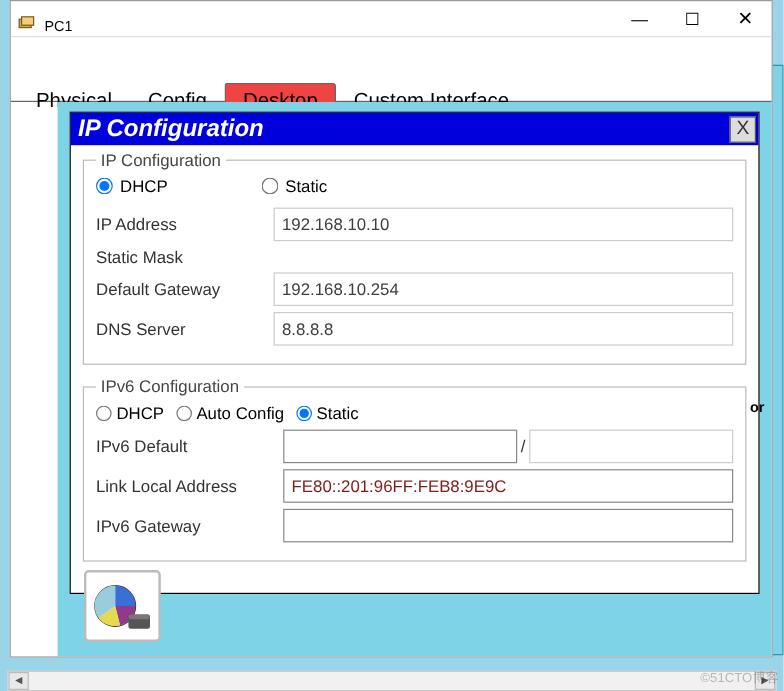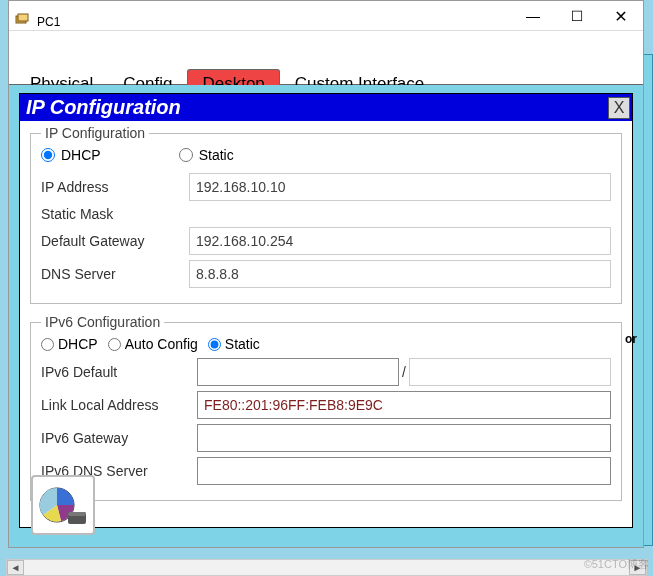--- a/index.html
+++ b/index.html
@@ -10,21 +10,21 @@
     .titlebar { height: 30px; display: flex; align-items: flex-end; justify-content: space-between; border-bottom: 1px solid #ddd; padding-left: 6px; }
     .titlebar-left { display: flex; align-items: center; gap: 6px; font-size: 12px; }
     .titlebar-right { display: flex; }
     .win-btn { width: 44px; height: 28px; display: flex; align-items: center; justify-content: center; font-size: 14px; cursor: pointer; color:#000; }
     .win-btn.close { font-size: 16px; }
     
     .tabbar { display: flex; border-bottom: 1px solid #666; padding: 4px 6px 0 6px; gap: 0; font-size: 17px; }
     .tab { border: 1px solid transparent; padding: 4px 14px 6px 14px; position: relative; top: 17px; cursor: pointer; margin-top: 17px; }
     .tab.active { border: 1px solid #666; border-bottom: 1px solid #fff; background: #ef4444; border-radius: 3px 3px 0 0; }
     
-    .desktop-area { flex: 1; background: #7fd3e6; padding: 8px 10px 10px 10px; position: relative; overflow: hidden; }
+    .desktop-area { flex: 1; background: #7fd3e6; padding: 8px 10px 10px 10px; position: relative; overflow: hidden; margin-left: 39px; }
     
     .dialog { background: #fff; border: 1px solid #000; }
     .dialog-header { background: #0000dd; color: #fff; font-size: 20px; font-weight: bold; padding: 2px 2px 2px 4px; display: flex; justify-content: space-between; align-items: center; font-style: italic; }
     .dialog-header span.ttl { padding-left: 2px; }
     .dlg-close { width: 22px; height: 22px; background: #ddd; border: 1px solid #555; display: flex; align-items: center; justify-content: center; color: #333; cursor: pointer; font-style: normal; font-weight: normal; font-size:16px; }
     
     .dialog-body { padding: 4px 10px 16px 10px; }
     
     fieldset { border: 1px solid #bbb; padding: 6px 10px 10px 10px; margin-bottom: 10px; }
     legend { font-size: 14px; color: #444; padding: 0 4px; }
@@ -147,24 +147,20 @@
             <input type="text" class="prefix-box" value="" style="">
           </div>
           <div class="row">
             <label class="lbl" style="width:156px;">Link Local Address</label>
             <input type="text" class="active-val" style="border-color: rgb(136, 136, 136); color: #7f1d1d;" value="FE80::201:96FF:FEB8:9E9C">
           </div>
           <div class="row">
             <label class="lbl" style="width:156px;">IPv6 Gateway</label>
             <input type="text" class="active-val" style="border-color: rgb(136, 136, 136);" value="">
           </div>
-          <div class="row">
-            <label class="lbl" style="width:156px;">IPv6 DNS Server</label>
-            <input type="text" class="active-val" style="border-color: rgb(136, 136, 136);" value="">
-          </div>
         </fieldset>
 
       </div>
     </div>
 
     <div class="app-icon-bar">
       <div class="app-icon">
         <svg width="50" height="46" viewBox="0 0 50 46">
           <circle cx="19" cy="23" r="17" fill="#fff" stroke="#333" stroke-width="1"></circle>
           <path d="M19 6 A17 17 0 0 1 36 23 L19 23 Z" fill="#3a6fd6"></path>

